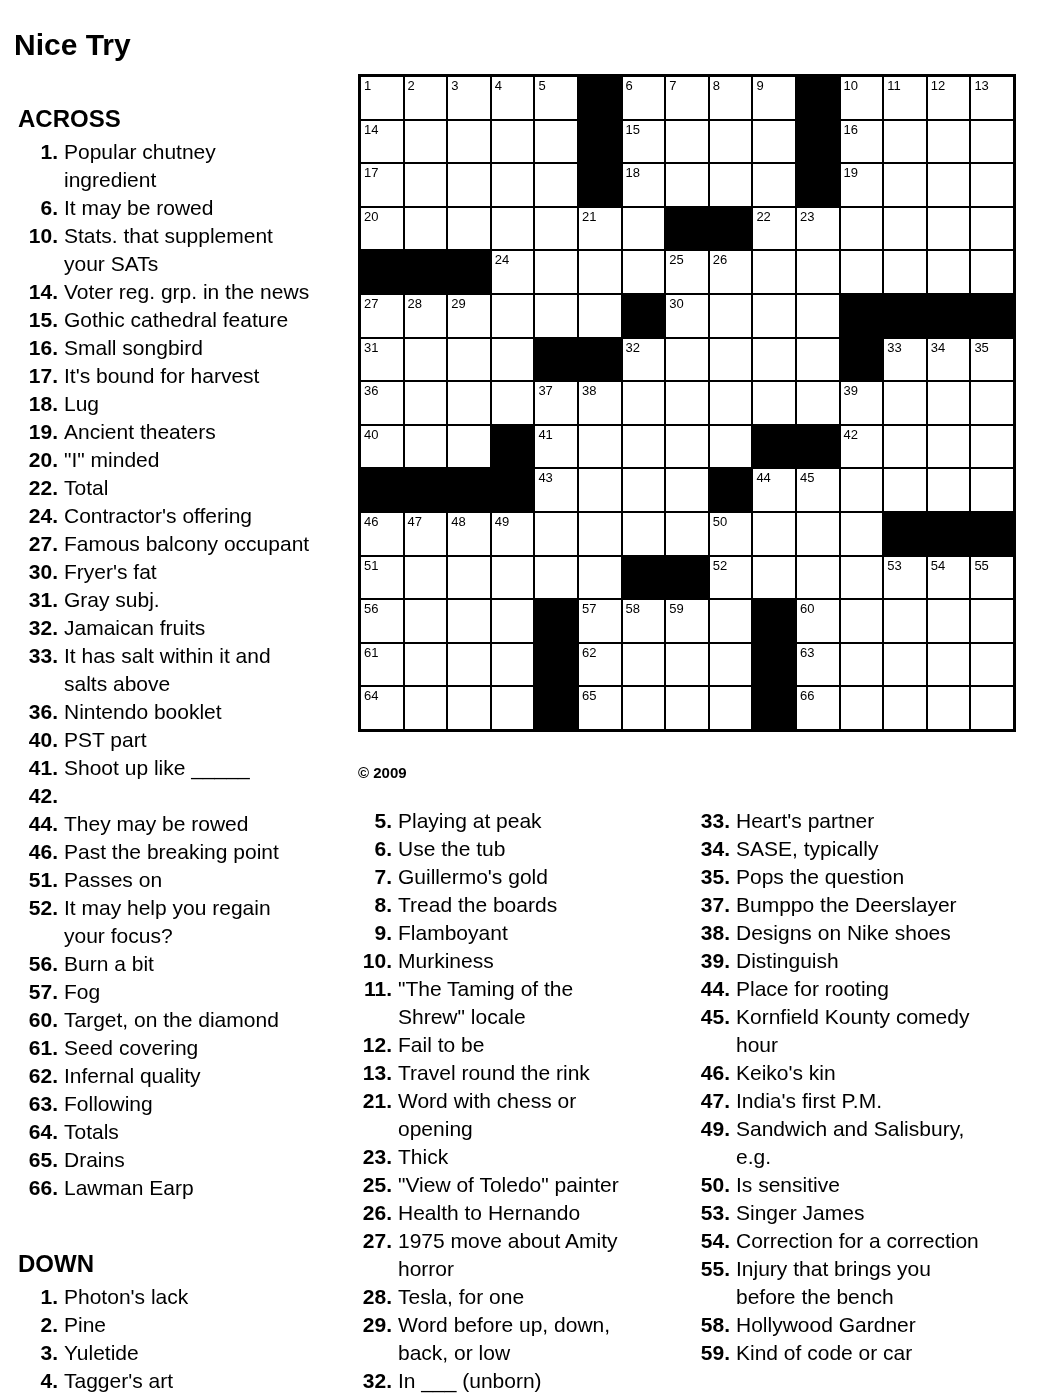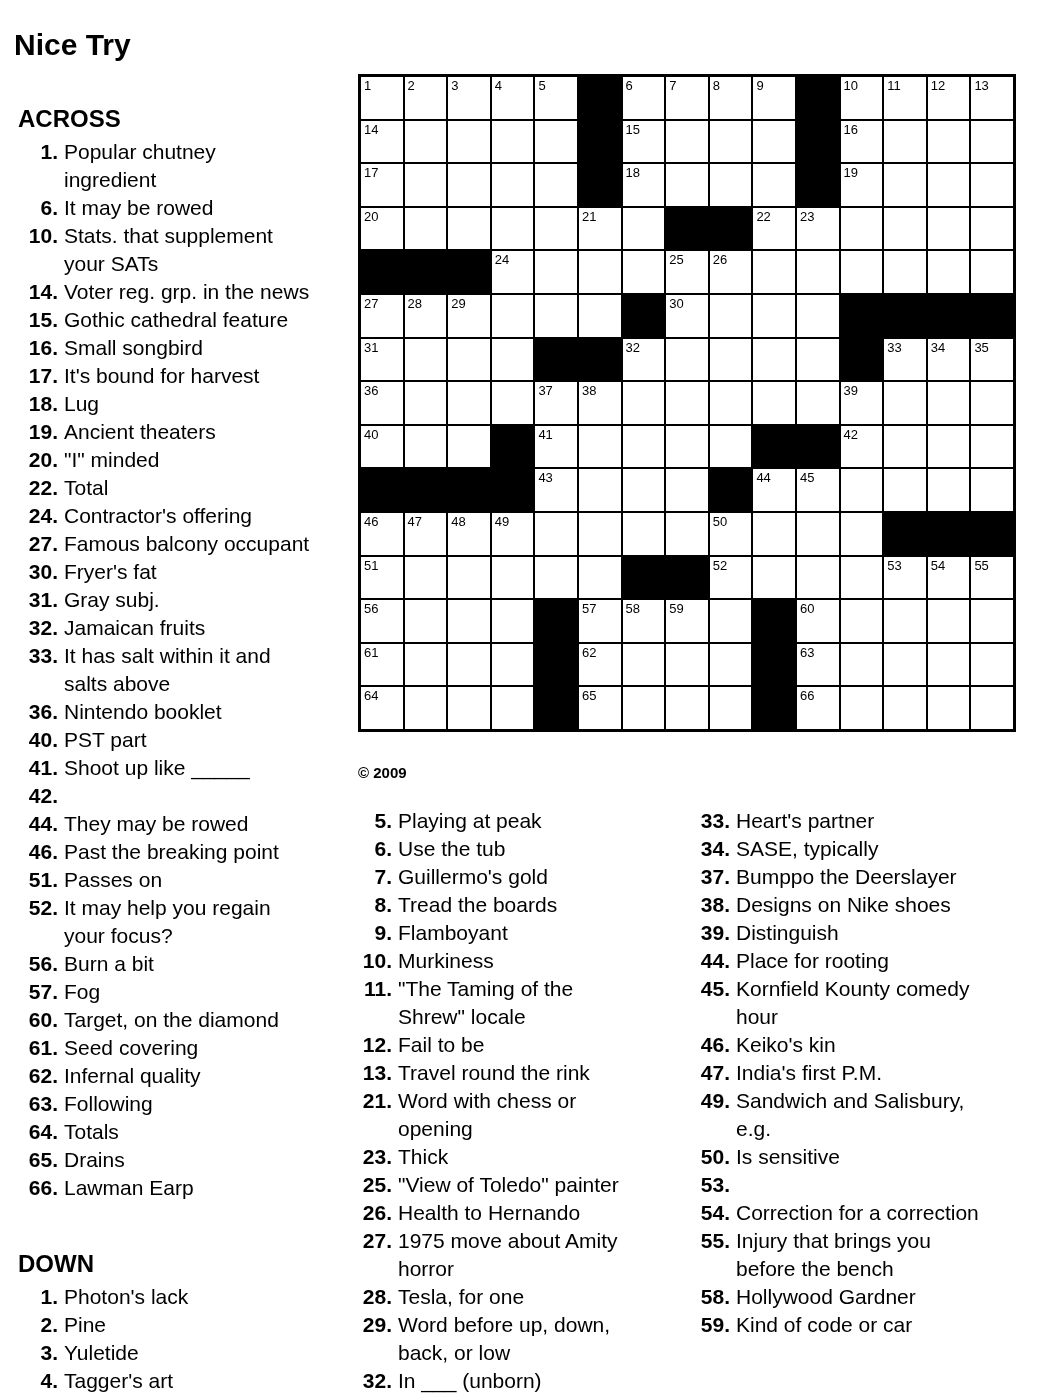--- a/index.html
+++ b/index.html
@@ -666,20 +666,24 @@
     <div class="clues">
         <div class="clue">
           <span class="cnum">33.</span>
           <span class="ctext">Heart's partner</span>
         </div>
         <div class="clue">
           <span class="cnum">34.</span>
           <span class="ctext">SASE, typically</span>
         </div>
         <div class="clue">
+          <span class="cnum">35.</span>
+          <span class="ctext">Pops the question</span>
+        </div>
+        <div class="clue">
           <span class="cnum">37.</span>
           <span class="ctext">Bumppo the Deerslayer</span>
         </div>
         <div class="clue">
           <span class="cnum">38.</span>
           <span class="ctext">Designs on Nike shoes</span>
         </div>
         <div class="clue">
           <span class="cnum">39.</span>
           <span class="ctext">Distinguish</span>
@@ -705,20 +709,21 @@
           <span class="cnum">49.</span>
           <span class="ctext">Sandwich and Salisbury,
 e.g.</span>
         </div>
         <div class="clue">
           <span class="cnum">50.</span>
           <span class="ctext">Is sensitive</span>
         </div>
         <div class="clue">
           <span class="cnum">53.</span>
+          <span class="ctext">Singer James</span>
         </div>
         <div class="clue">
           <span class="cnum">54.</span>
           <span class="ctext">Correction for a correction</span>
         </div>
         <div class="clue">
           <span class="cnum">55.</span>
           <span class="ctext">Injury that brings you
 before the bench</span>
         </div>

